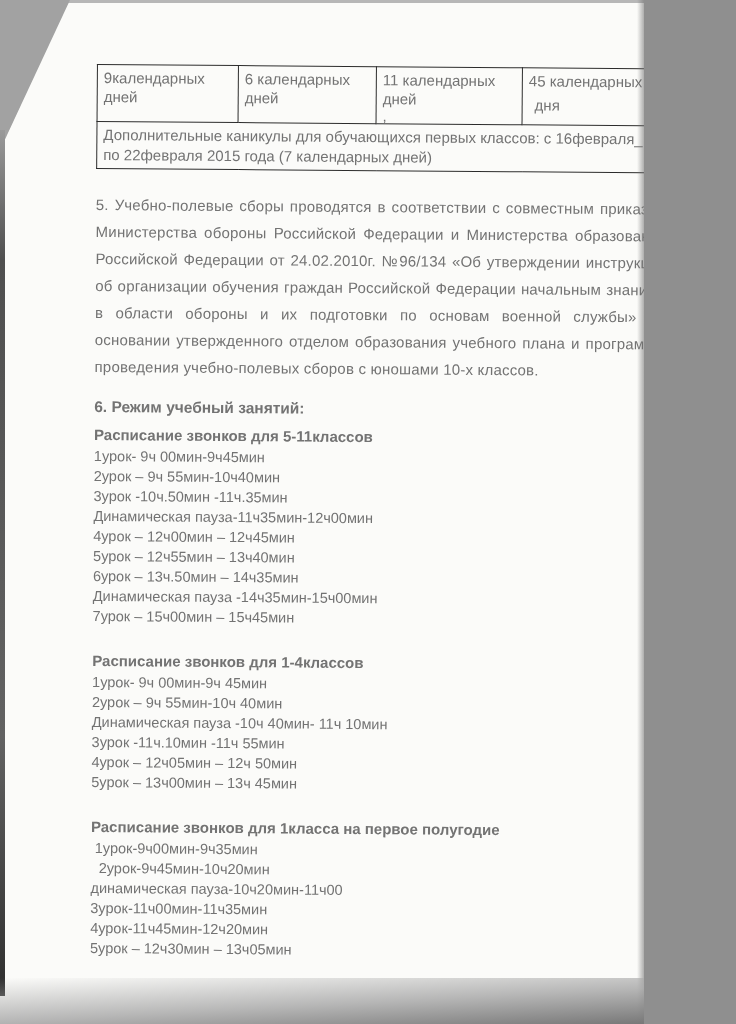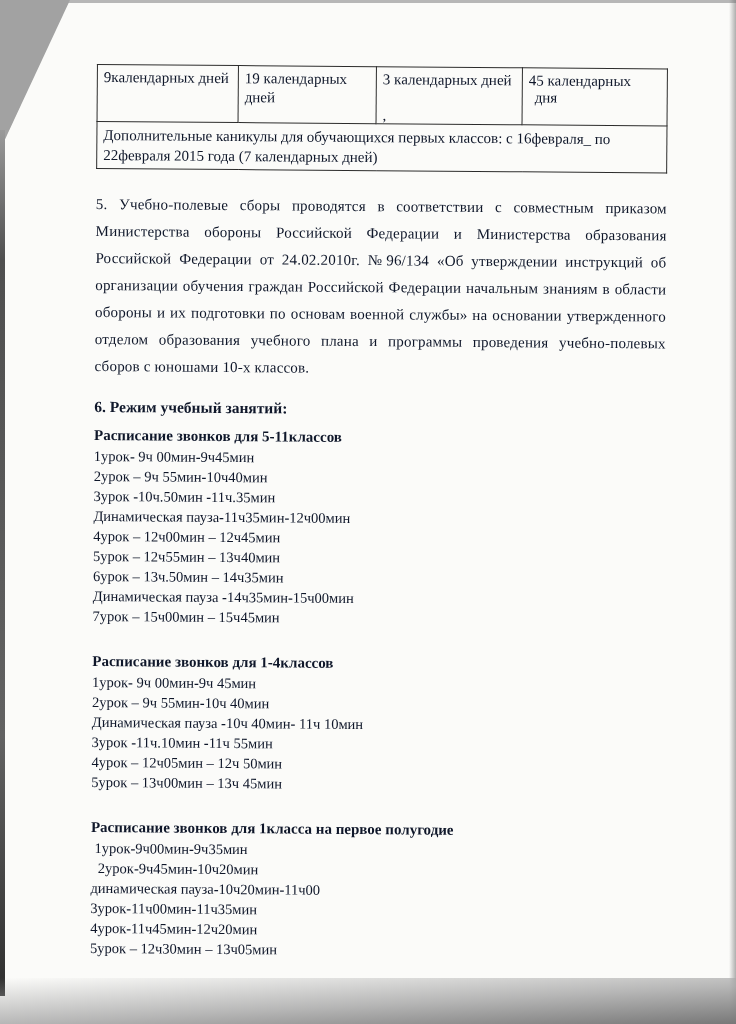--- a/index.html
+++ b/index.html
@@ -1,23 +1,23 @@
 <!DOCTYPE html>
 <html><head>
 <meta charset="utf-8">
 <style>
   html, body { margin: 0; padding: 0; background: #8f8f8f; }
   .page {
     position: relative;
-    width: 736px;
+    width: 644px;
     height: 1024px;
     background: #fbfbf9;
     overflow: hidden;
-    font-family: Liberation Serif, serif;
-    color: #0f172a;
+    font-family: Liberation Sans, sans-serif;
+    color: #737373;
   }
   .content {
     position: absolute;
     left: 0; top: 0;
     width: 736px;
     box-sizing: border-box;
     padding: 64px 68px 0 97px;
     transform: rotate(0.45deg);
     transform-origin: 100px 60px;
     z-index: 1;
@@ -70,21 +70,21 @@
     line-height: 19px;
   }
   .vac-table td {
     border: 1px solid #2c2c2c;
     vertical-align: top;
     padding: 3px 6px;
     word-wrap: break-word;
   }
   .vac-table .row1 td { height: 50px; }
   .cell4 { position: relative; }
-  .cell4-line2 { position: absolute; left: 12px; bottom: 17px; }
+  .cell4-line2 { position: absolute; left: 12px; bottom: 10px; }
   .cell3 { position: relative; }
   .comma-artifact { position: absolute; left: 6px; bottom: -2px; }
   .note-cell { line-height: 20px; padding: 4px 6px 6px 6px; }
 
   
   .para5 {
     margin: 22px 0 0 0;
     font-size: 15px;
     line-height: 27px;
     text-align: justify;
@@ -115,24 +115,24 @@
           <col style="width:138px">
           <col style="width:146px">
           <col style="width:145px">
       </colgroup>
       <tbody>
         <tr class="row1">
           <td>
             <span>9календарных дней</span>
           </td>
           <td>
-            <span>19 календарных дней</span>
+            <span>6 календарных дней</span>
           </td>
           <td class="cell3">
-            <span>3 календарных дней</span>
+            <span>11 календарных дней</span>
             <span class="comma-artifact">,</span>
           </td>
           <td class="cell4">
             <span>45 календарных</span>
             <span class="cell4-line2">дня</span>
           </td>
         </tr>
         <tr>
           <td class="note-cell" colspan="4">Дополнительные каникулы для обучающихся первых классов: с 16февраля_ по 22февраля 2015 года (7 календарных дней)</td>
         </tr>

